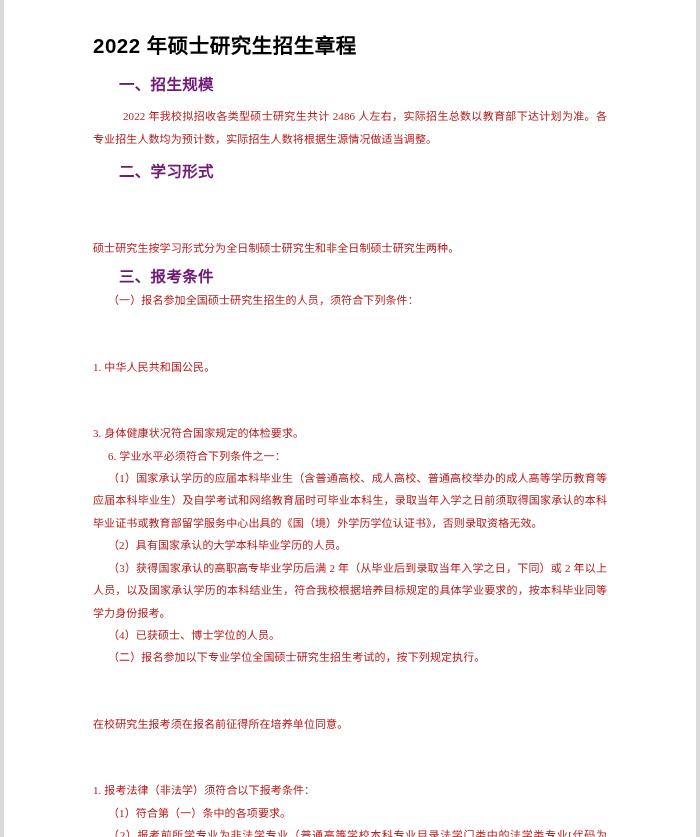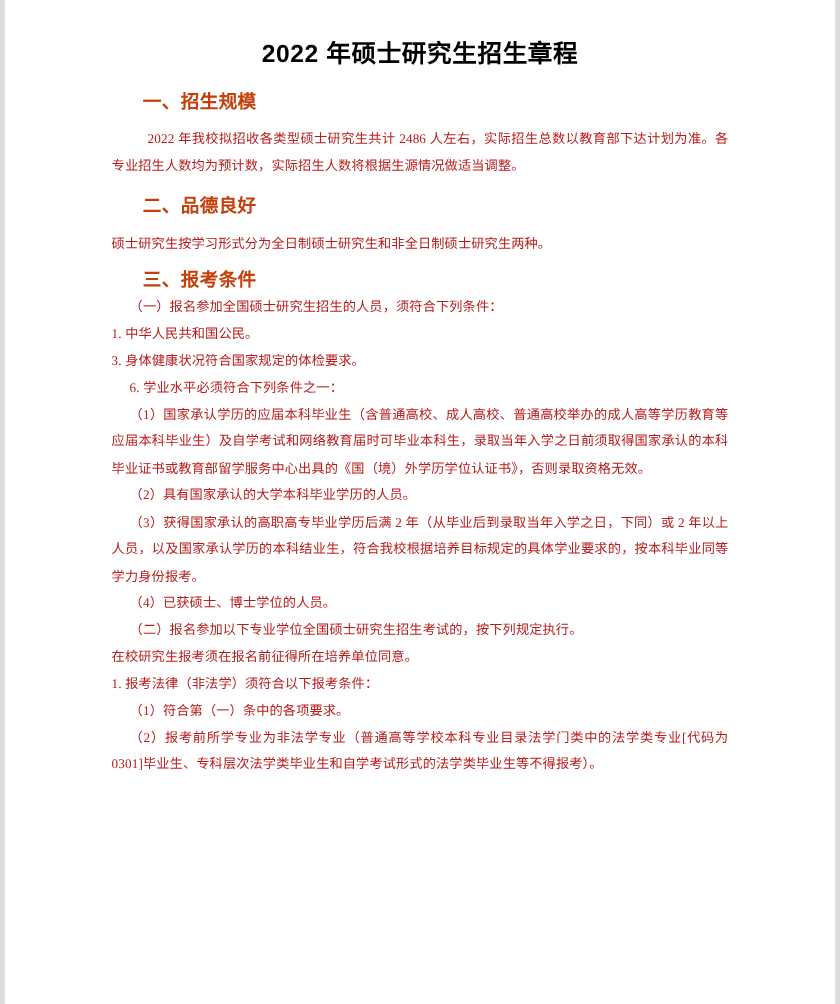--- a/index.html
+++ b/index.html
@@ -27,47 +27,47 @@
     left: 89px;          
     top: 0;
     width: 514px;
   }
   .doc-title {
     font-family: "Liberation Sans", "DejaVu Sans", sans-serif;
     font-weight: bold;
     font-size: 20.5px;
     line-height: 26px;
     color: #000000;
-    text-align: center;
+    text-align: left;
     letter-spacing: 0.5px;
     margin: 33px 0 0 0;
     white-space: nowrap;
   }
   .section-heading {
     font-family: Liberation Mono, monospace;
     font-weight: bold;
     font-size: 15.5px;
     line-height: 22.4px;
-    color: #c2410c;
+    color: #701a75;
     letter-spacing: 0.3px;
     text-indent: 26px;
     margin: 0;
   }
   .para {
     font-family: "Liberation Serif", "DejaVu Serif", serif;
     font-size: 11px;
     line-height: 22.4px;
     color: #b91c1c;
     margin: 0;
     text-align: justify;
     text-justify: inter-ideograph;
     letter-spacing: 0.1px;
   }
   .indent-2 { text-indent: 30px; }
-  .indent-0 { text-indent: 0; }
+  .indent-0 { text-indent: 0; margin-top: 44px; }
   .indent-1 { text-indent: 15px; }
 
   .gap-sm  { height: 8px; }
   .gap-md  { height: 12px; }
   .gap-lg  { height: 16px; }
 </style>
 </head>
 <body>
 
 <div class="page">
@@ -76,21 +76,21 @@
     <h1 class="doc-title">2022 年硕士研究生招生章程</h1>
 
     <div class="gap-lg"></div>
 
     <h2 class="section-heading">一、招生规模</h2>
     <div class="gap-sm"></div>
     <p class="para indent-2">2022 年我校拟招收各类型硕士研究生共计 2486 人左右，实际招生总数以教育部下达计划为准。各专业招生人数均为预计数，实际招生人数将根据生源情况做适当调整。</p>
 
     <div class="gap-md"></div>
 
-    <h2 class="section-heading">二、品德良好</h2>
+    <h2 class="section-heading">二、学习形式</h2>
     <div class="gap-sm"></div>
     <p class="para indent-0">硕士研究生按学习形式分为全日制硕士研究生和非全日制硕士研究生两种。</p>
 
     <div class="gap-sm"></div>
 
     <h2 class="section-heading">三、报考条件</h2>
 
     <p class="para indent-1">（一）报名参加全国硕士研究生招生的人员，须符合下列条件：</p>
     <p class="para indent-0">1. 中华人民共和国公民。</p>
     <p class="para indent-0">3. 身体健康状况符合国家规定的体检要求。</p>

